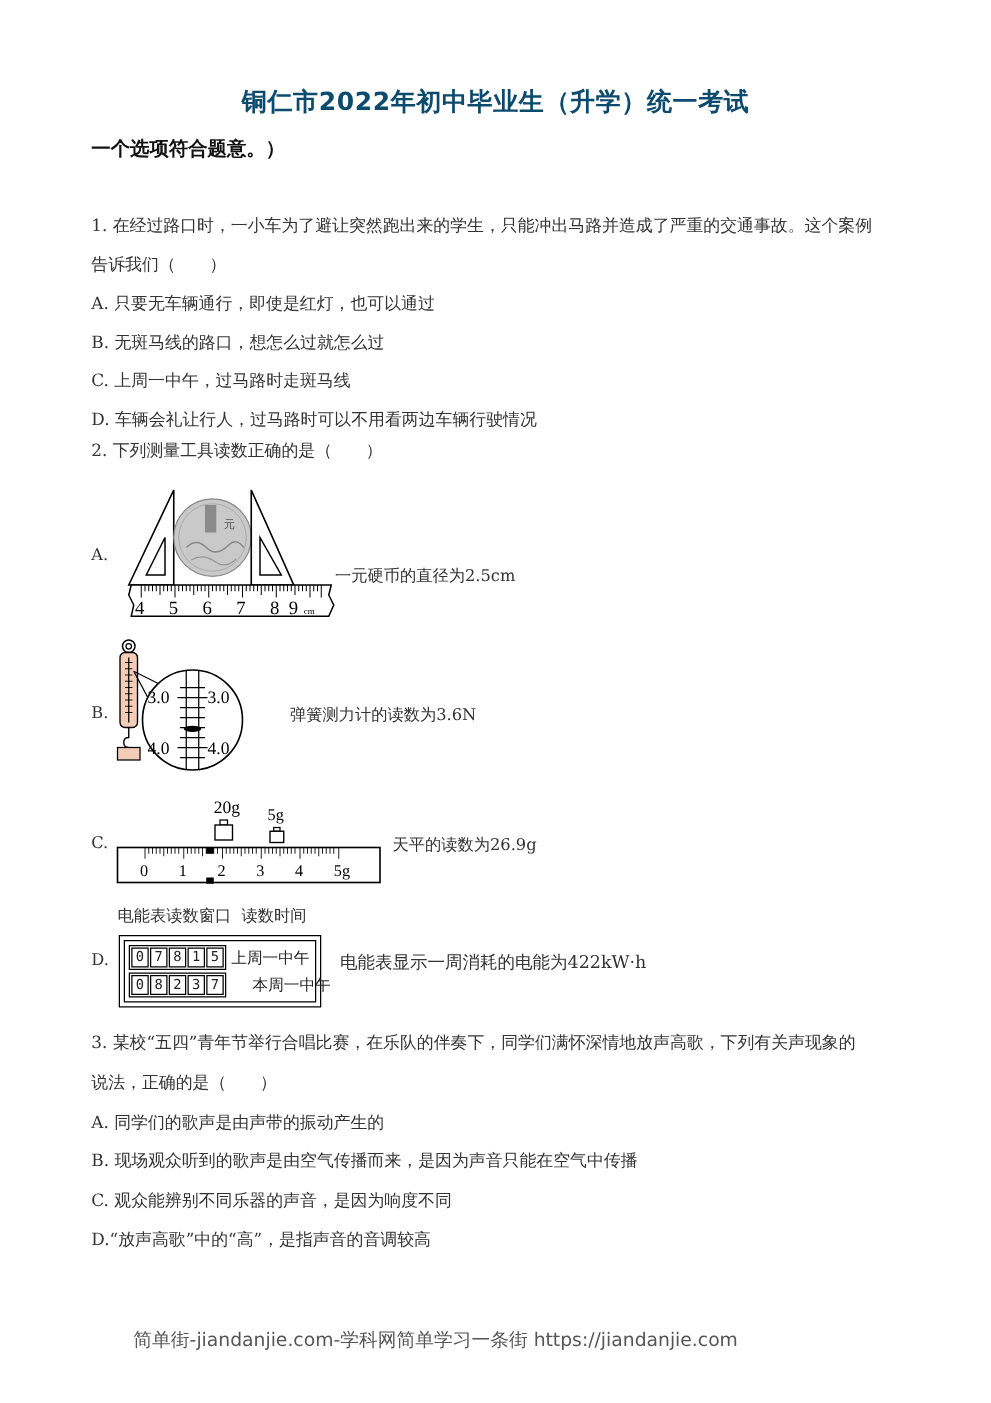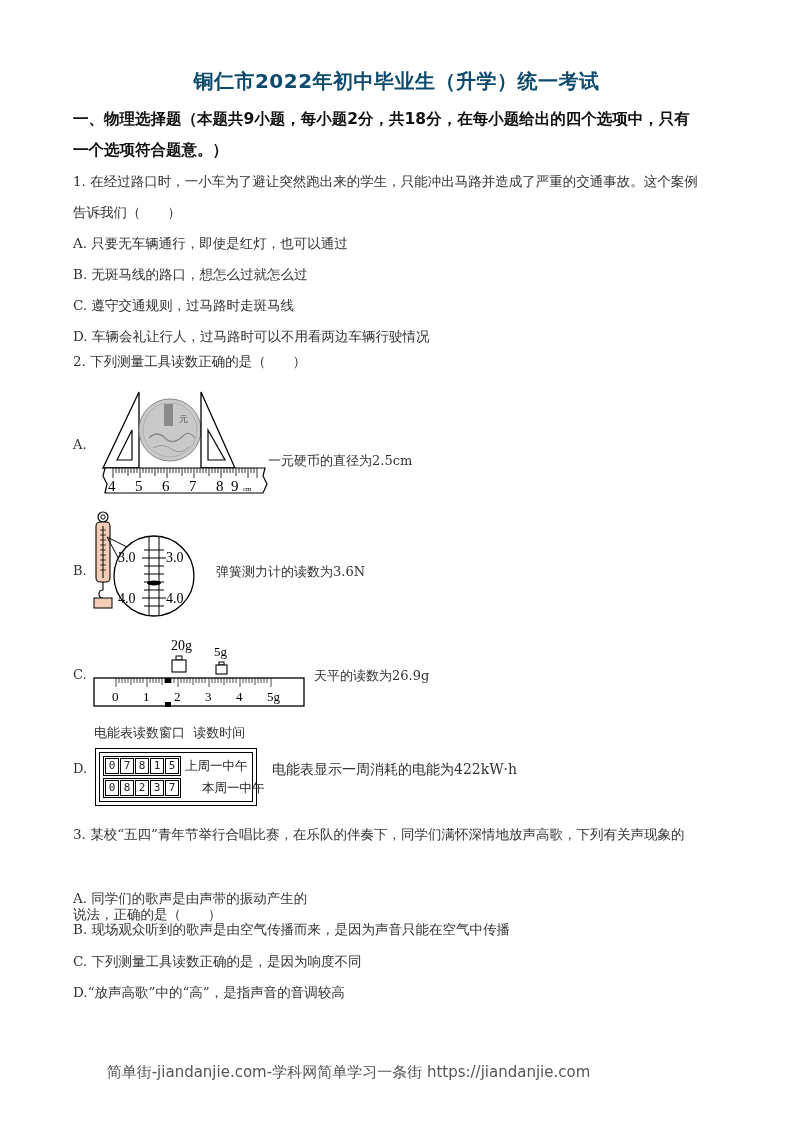--- a/index.html
+++ b/index.html
@@ -16,29 +16,28 @@
   .footer { left:0; width:697px; top:1063px; text-align:center; font-size:15px; color:#555;
             font-family:"DejaVu Sans", "Liberation Sans", sans-serif; }
   svg text { font-family:"Liberation Serif", "DejaVu Serif", serif; }
 </style>
 </head>
 <body>
 
 <div class="abs title">铜仁市2022年初中毕业生（升学）统一考试</div>
 
 <div class="abs section" style="top:104px;">
-  <div>一、物理选择题（本题共9小题，每小题2分，共18分，在每小题给出的四个选项中，只有</div>
   <div>一个选项符合题意。）</div>
 </div>
 
 <div class="abs line" style="top:172px;">1. 在经过路口时，一小车为了避让突然跑出来的学生，只能冲出马路并造成了严重的交通事故。这个案例</div>
 <div class="abs line" style="top:203px;">告诉我们（　　）</div>
 <div class="abs line" style="top:234px;">A. 只要无车辆通行，即使是红灯，也可以通过</div>
 <div class="abs line" style="top:265px;">B. 无斑马线的路口，想怎么过就怎么过</div>
-<div class="abs line" style="top:296px;">C. 遵守交通规则，过马路时走斑马线</div>
+<div class="abs line" style="top:296px;">C. 上周一中午，过马路时走斑马线</div>
 <div class="abs line" style="top:327px;">D. 车辆会礼让行人，过马路时可以不用看两边车辆行驶情况</div>
 
 <div class="abs line" style="top:352px;">2. 下列测量工具读数正确的是（　　）</div>
 
 <div class="abs lbl" style="left:73px; top:437px;">A.</div>
 <svg class="abs" style="left:95px; top:390px;" width="175" height="110">
 
   <polygon points="8,78 44,2 44,78" fill="#fff" stroke="#000" stroke-width="1.3"></polygon>
   <polygon points="22,70 37,40 37,70" fill="#fff" stroke="#000" stroke-width="1.2"></polygon>
 
@@ -152,21 +151,21 @@
     <line x1="56" y1="40" x2="76" y2="40"></line>
   </g>
   <ellipse cx="66" cy="73" rx="7" ry="2.5" fill="#000"></ellipse>
   <g font-size="14" fill="#000">
     <text x="30" y="52">3.0</text>
     <text x="78" y="52">3.0</text>
     <text x="30" y="93">4.0</text>
     <text x="78" y="93">4.0</text>
   </g>
 </svg>
-<div class="abs cap" style="left:216px; top:563px;">弹簧测力计的读数为3.6N</div>
+<div class="abs cap" style="left:232px; top:563px;">弹簧测力计的读数为3.6N</div>
 
 <div class="abs lbl" style="left:73px; top:667px;">C.</div>
 <svg class="abs" style="left:92px; top:634px;" width="215" height="80">
   <text x="79" y="16" font-size="14" fill="#000">20g</text>
   <text x="122" y="22" font-size="13" fill="#000">5g</text>
   <rect x="84" y="22" width="6" height="4" fill="#fff" stroke="#000" stroke-width="1"></rect>
   <rect x="80" y="26" width="14" height="12" fill="#fff" stroke="#000" stroke-width="1.1"></rect>
   <rect x="127" y="28" width="5" height="3" fill="#fff" stroke="#000" stroke-width="1"></rect>
   <rect x="124" y="31" width="11" height="9" fill="#fff" stroke="#000" stroke-width="1.1"></rect>
   <rect x="2" y="44" width="210" height="28" fill="#fff" stroke="#000" stroke-width="1.3"></rect>
@@ -258,19 +257,19 @@
         <span style="border:1px solid #000; width:12px; height:14px; font-size:11px; line-height:14px; text-align:center; margin-right:1px; font-family:'DejaVu Sans Mono',monospace;">3</span>
         <span style="border:1px solid #000; width:12px; height:14px; font-size:11px; line-height:14px; text-align:center; font-family:'DejaVu Sans Mono',monospace;">7</span>
       </div>
       <span style="margin-left:21px; white-space:nowrap;">本周一中午</span>
     </div>
   </div>
 </div>
 <div class="abs cap" style="left:272px; top:761px; font-size:14px;">电能表显示一周消耗的电能为422kW·h</div>
 
 <div class="abs line" style="top:825px;">3. 某校“五四”青年节举行合唱比赛，在乐队的伴奏下，同学们满怀深情地放声高歌，下列有关声现象的</div>
-<div class="abs line" style="top:857px;margin-top:48px;">说法，正确的是（　　）</div>
+<div class="abs line" style="top:857px;">说法，正确的是（　　）</div>
 <div class="abs line" style="top:889px;">A. 同学们的歌声是由声带的振动产生的</div>
 <div class="abs line" style="top:920px;">B. 现场观众听到的歌声是由空气传播而来，是因为声音只能在空气中传播</div>
-<div class="abs line" style="top:952px;">C. 下列测量工具读数正确的是，是因为响度不同</div>
+<div class="abs line" style="top:952px;">C. 观众能辨别不同乐器的声音，是因为响度不同</div>
 <div class="abs line" style="top:983px;">D.“放声高歌”中的“高”，是指声音的音调较高</div>
 
 <div class="abs footer">简单街-jiandanjie.com-学科网简单学习一条街 https://jiandanjie.com</div>
 
 </body></html>

